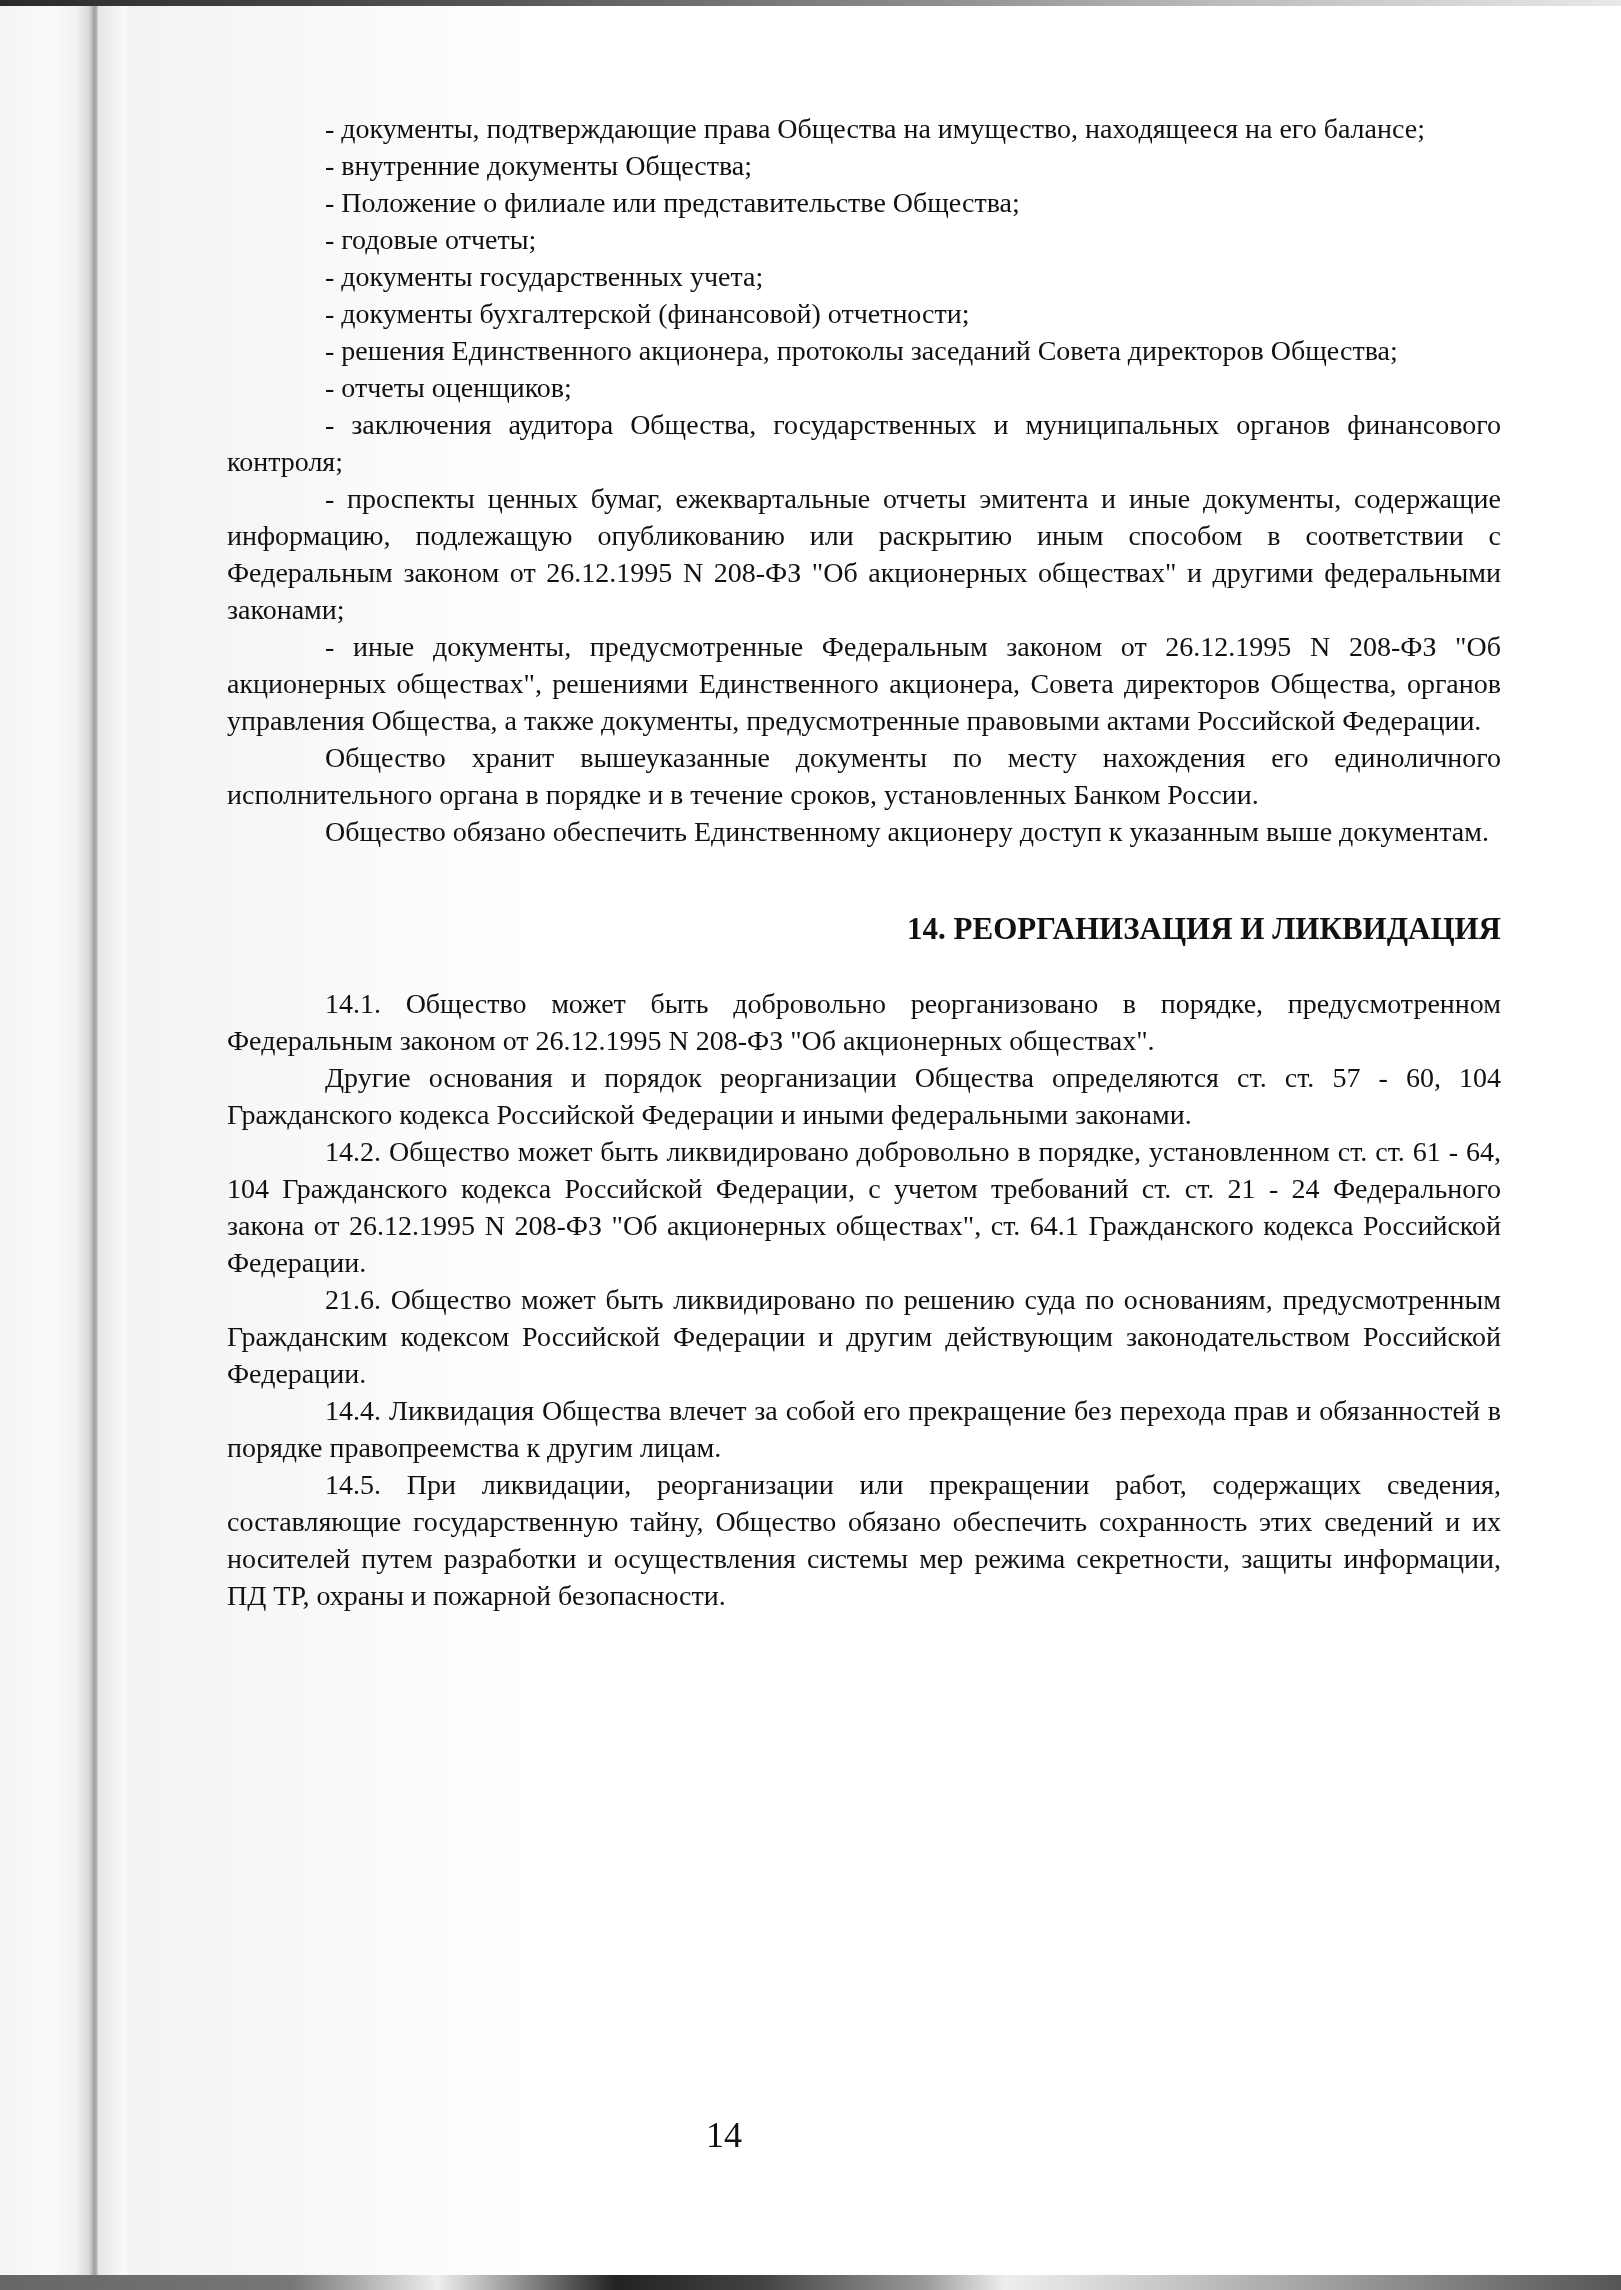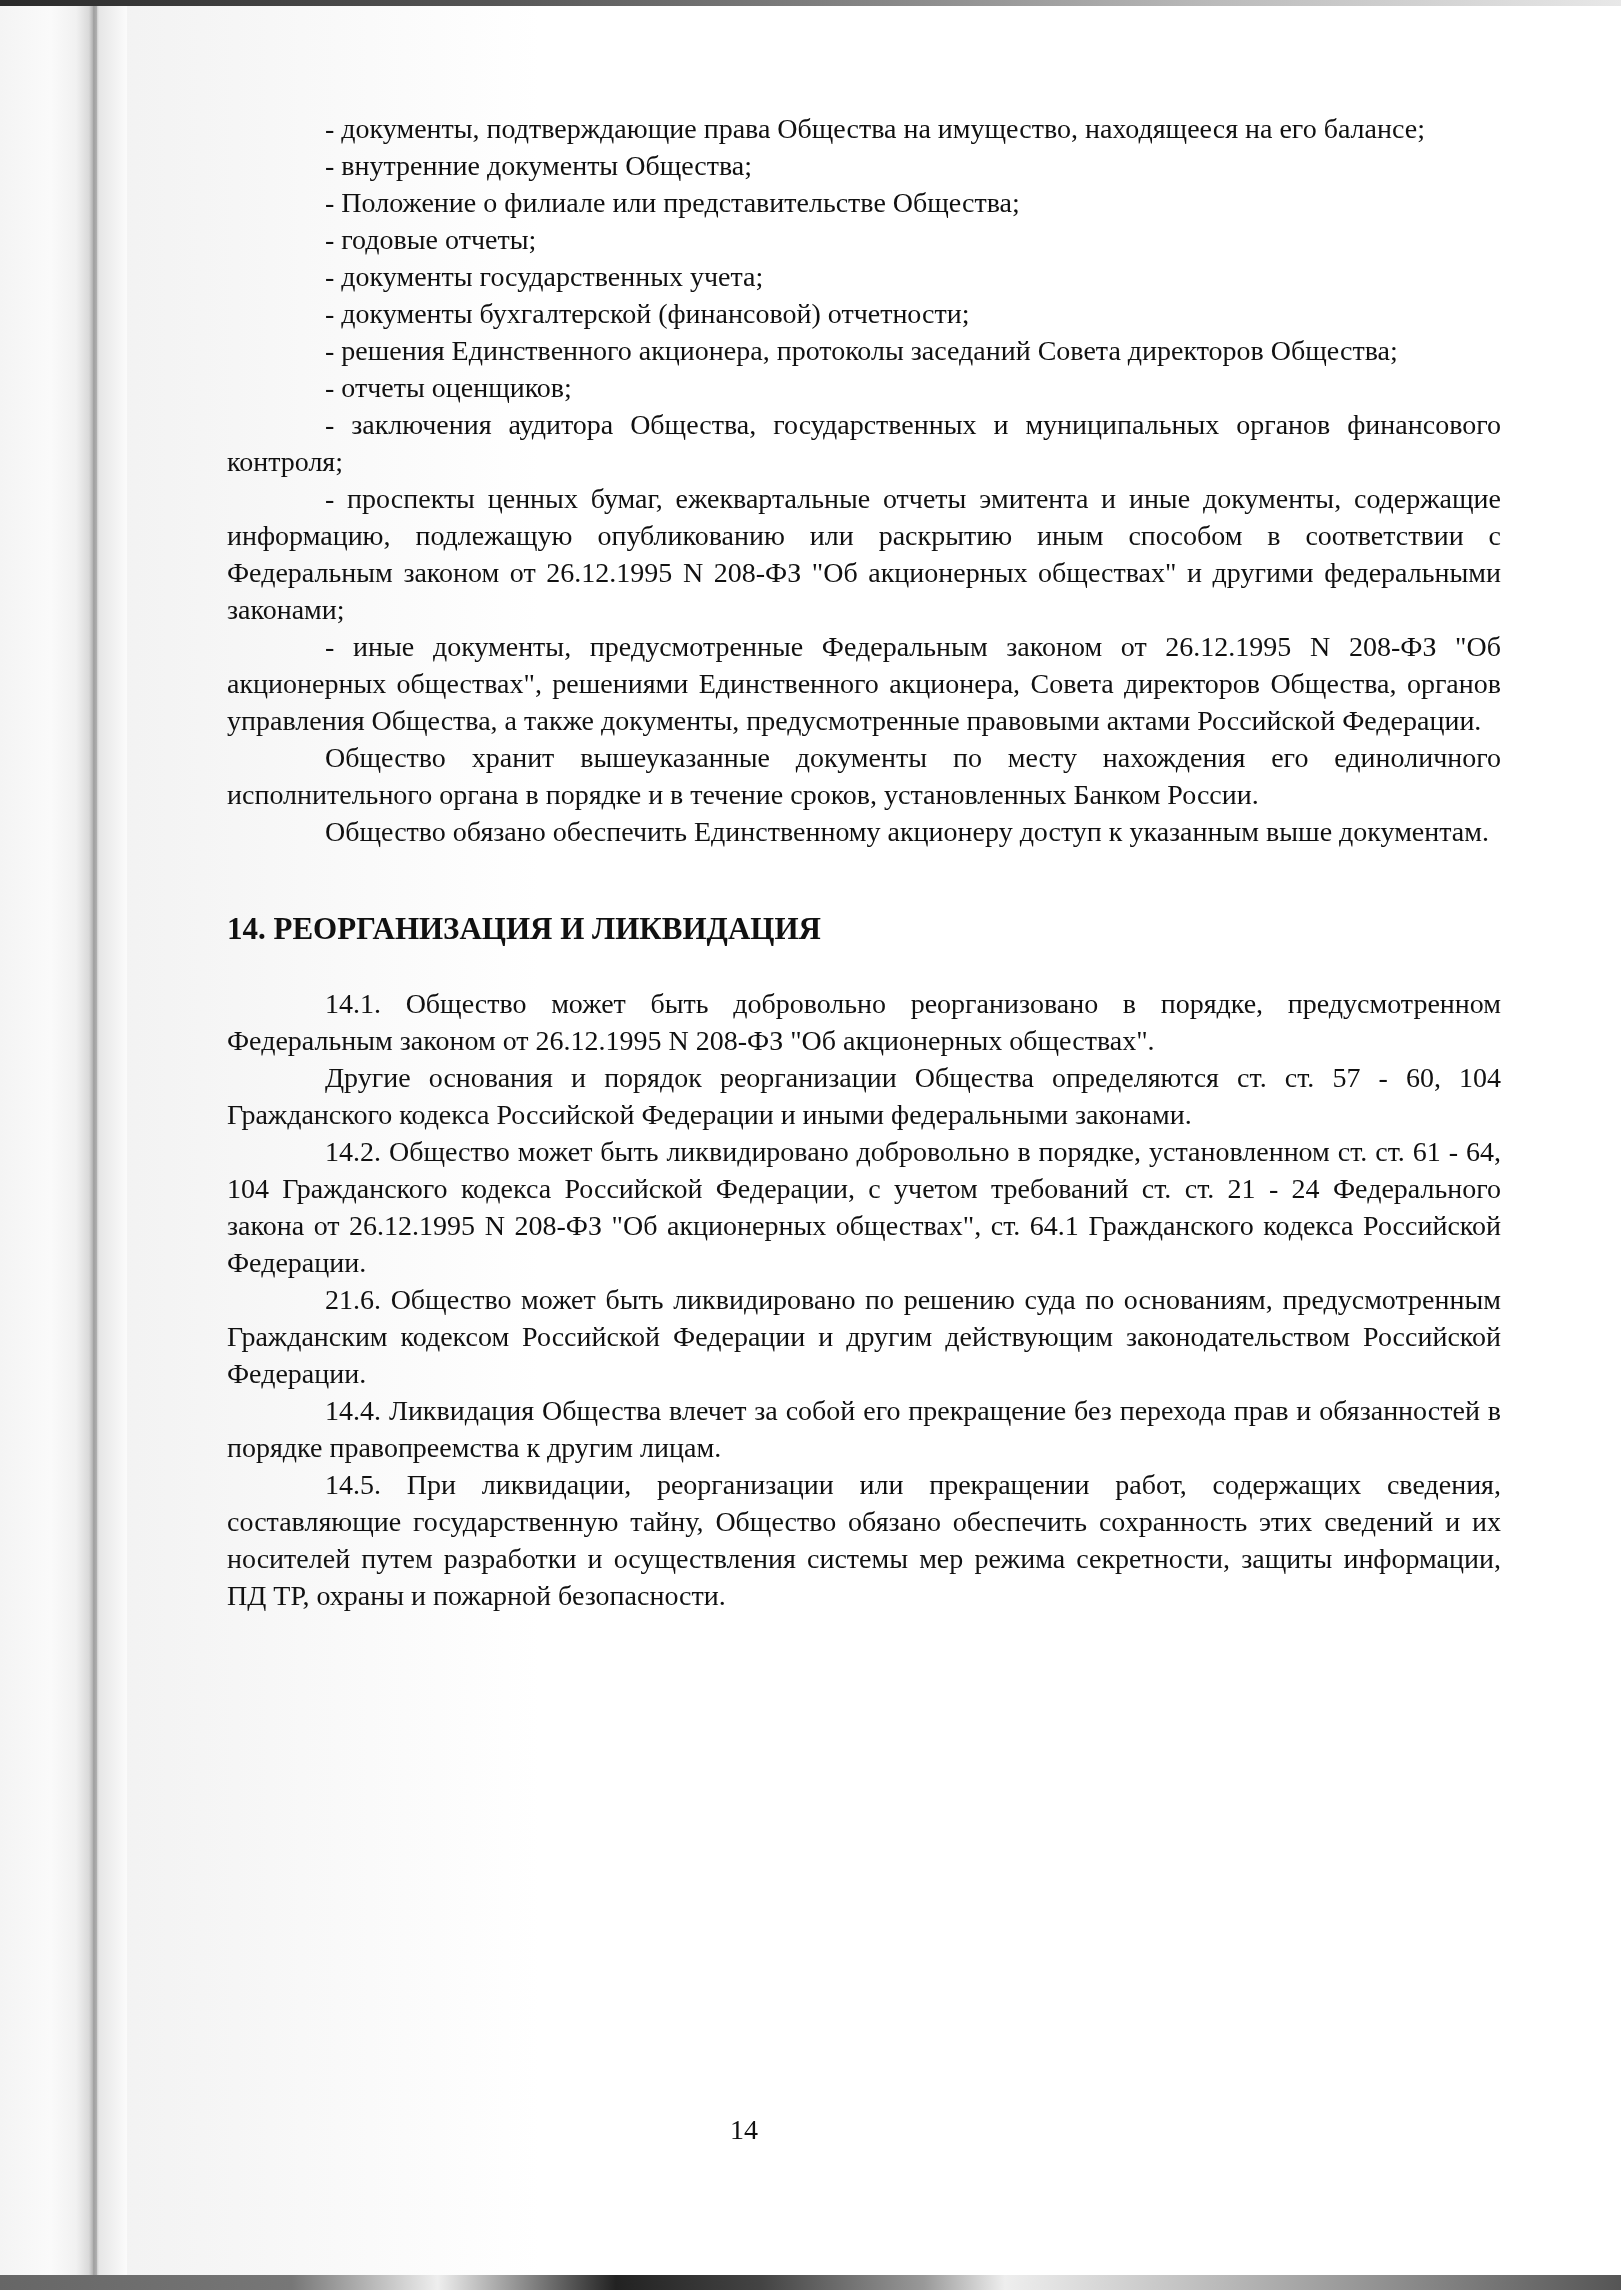--- a/index.html
+++ b/index.html
@@ -48,33 +48,32 @@
       margin: 0;
       font-size: 28px;
       line-height: 37px;
       text-align: justify;
     }
     p.indent {
       text-indent: 98px;
     }
     .section-title {
       margin: 59px 0 37px 0;
-      text-align: left;
+      text-align: right;
       font-weight: bold;
       font-size: 31px;
       line-height: 39px;
     }
     .page-number {
       position: absolute;
       left: 0;
       width: 1448px;
       top: 2114px;
       text-align: center;
-      font-size: 28px;
-      padding-left: 20px;
+      font-size: 36px;
     }
   </style>
 </head>
 <body>
 
 <div class="scan-left-shadow"></div>
 <div class="scan-gray-band"></div>
 <div class="scan-fold"></div>
 <div class="scan-top"></div>
 

